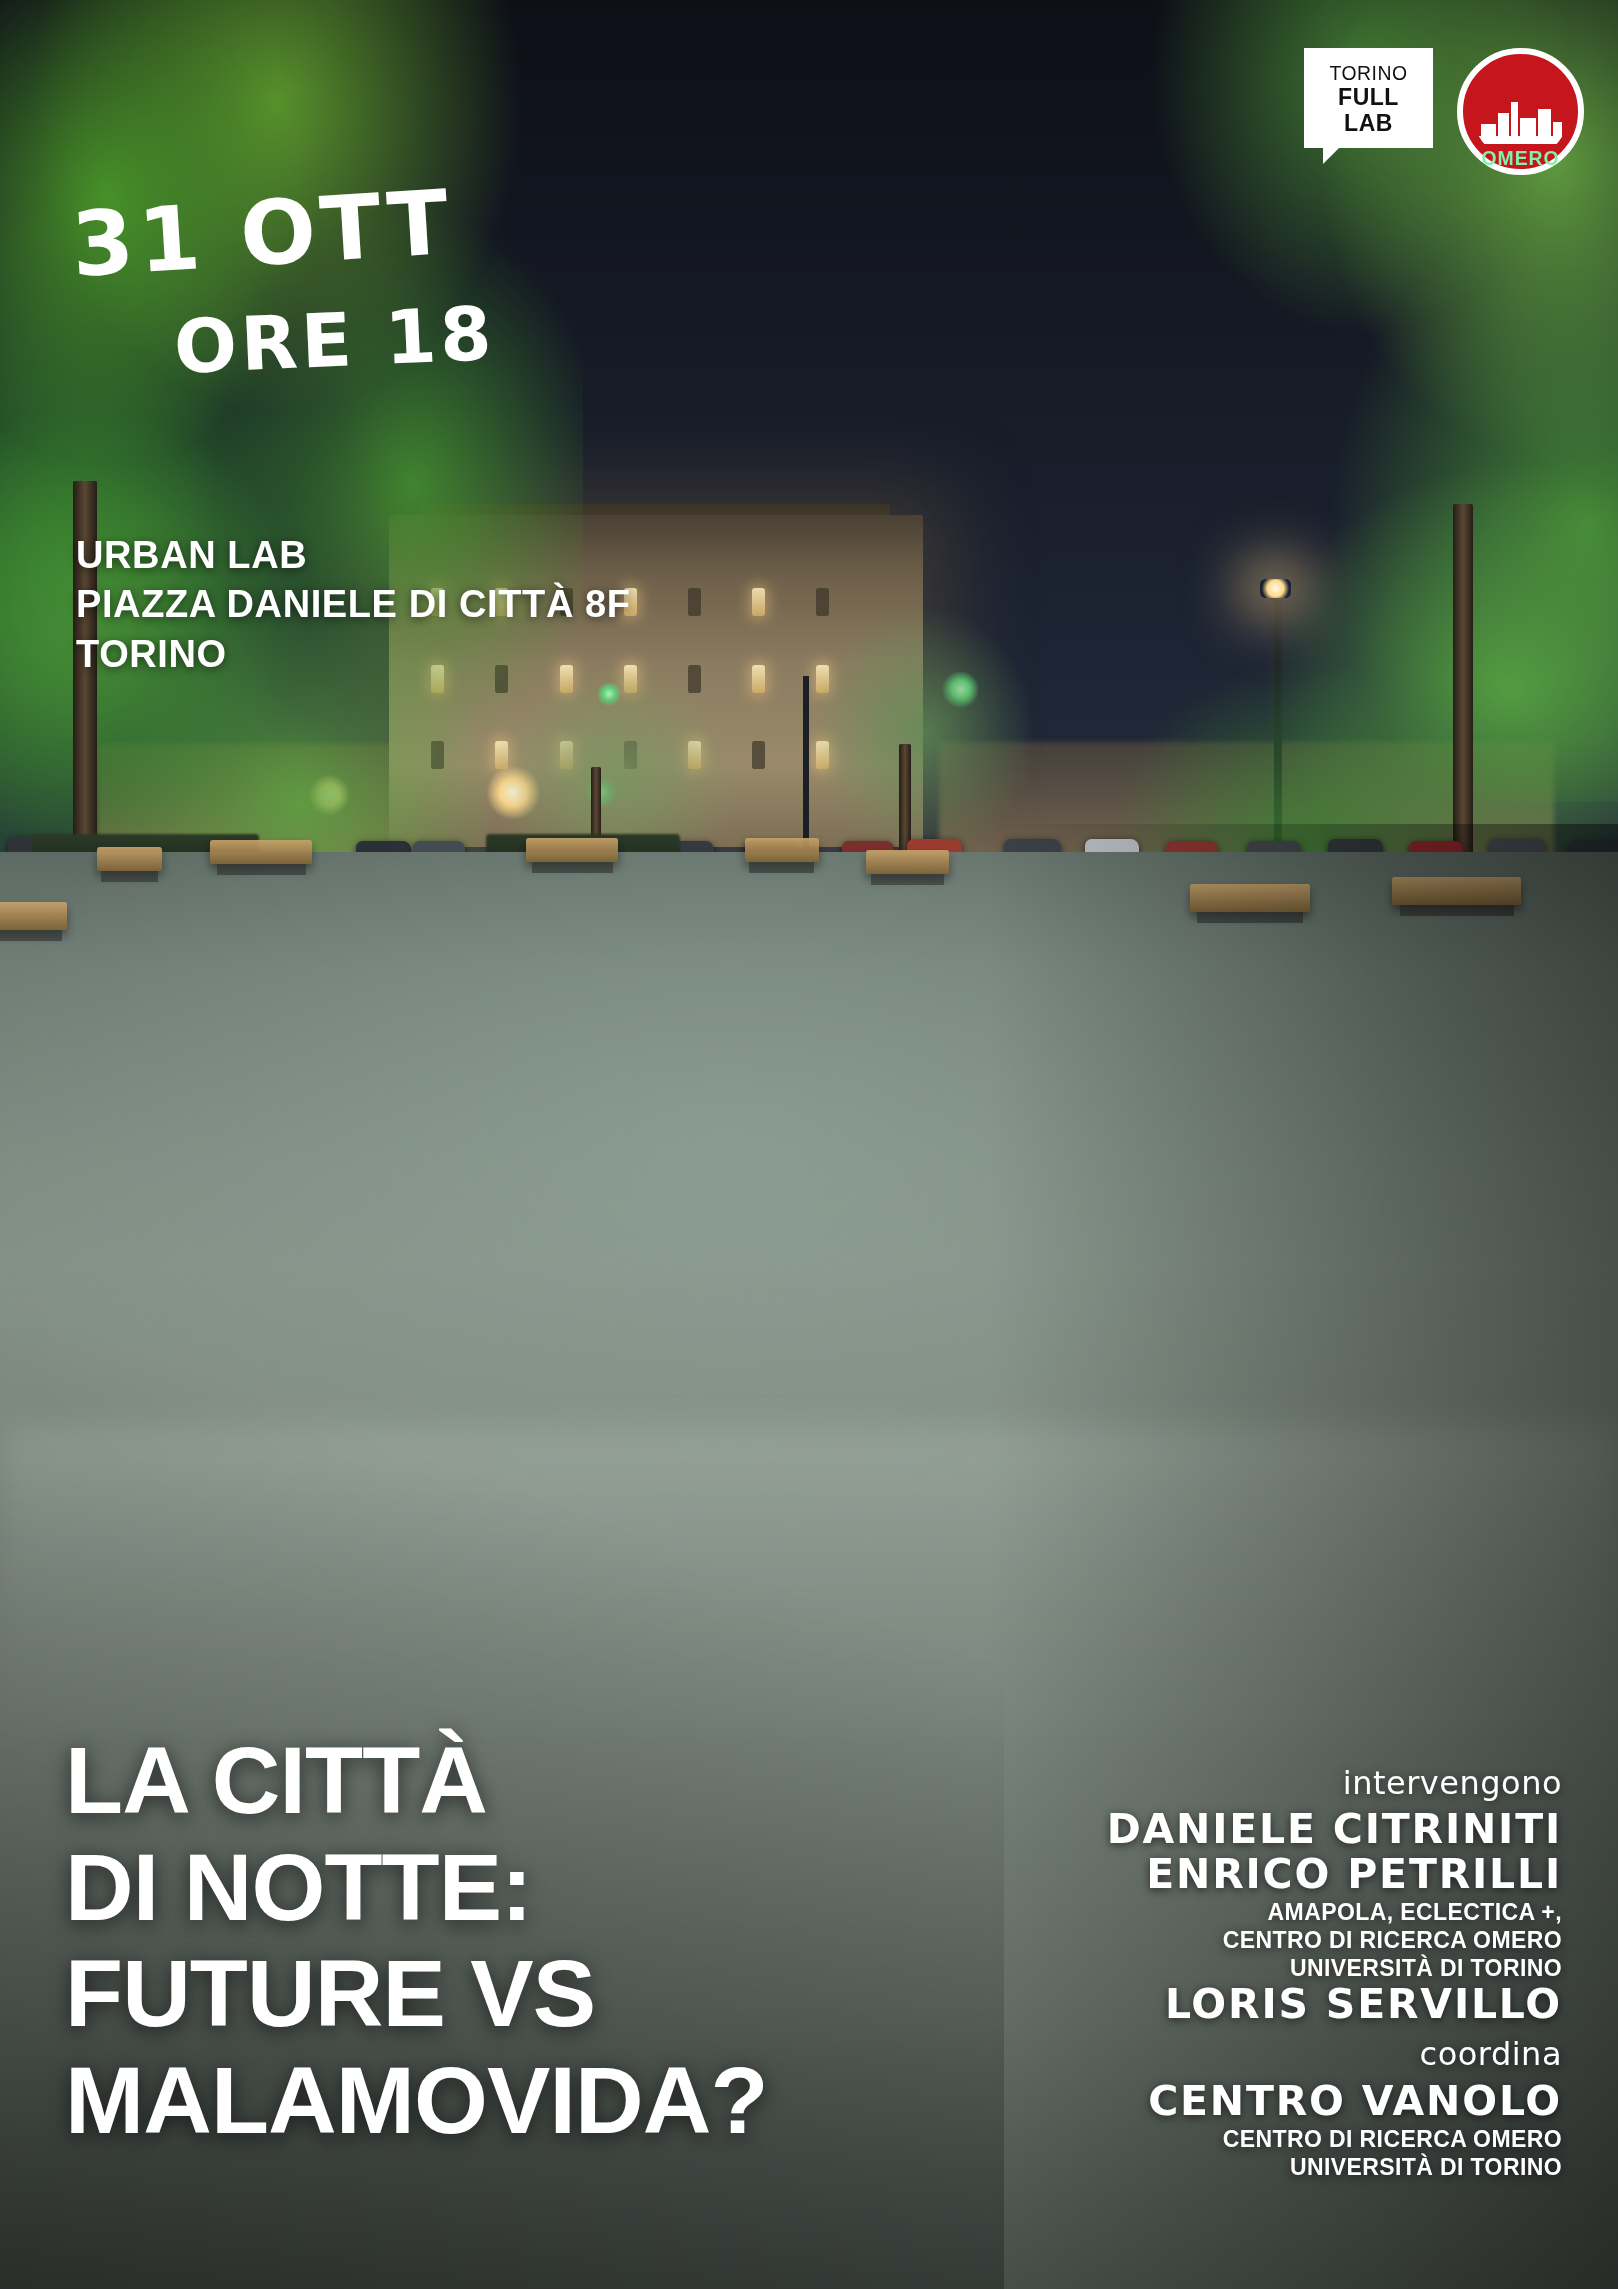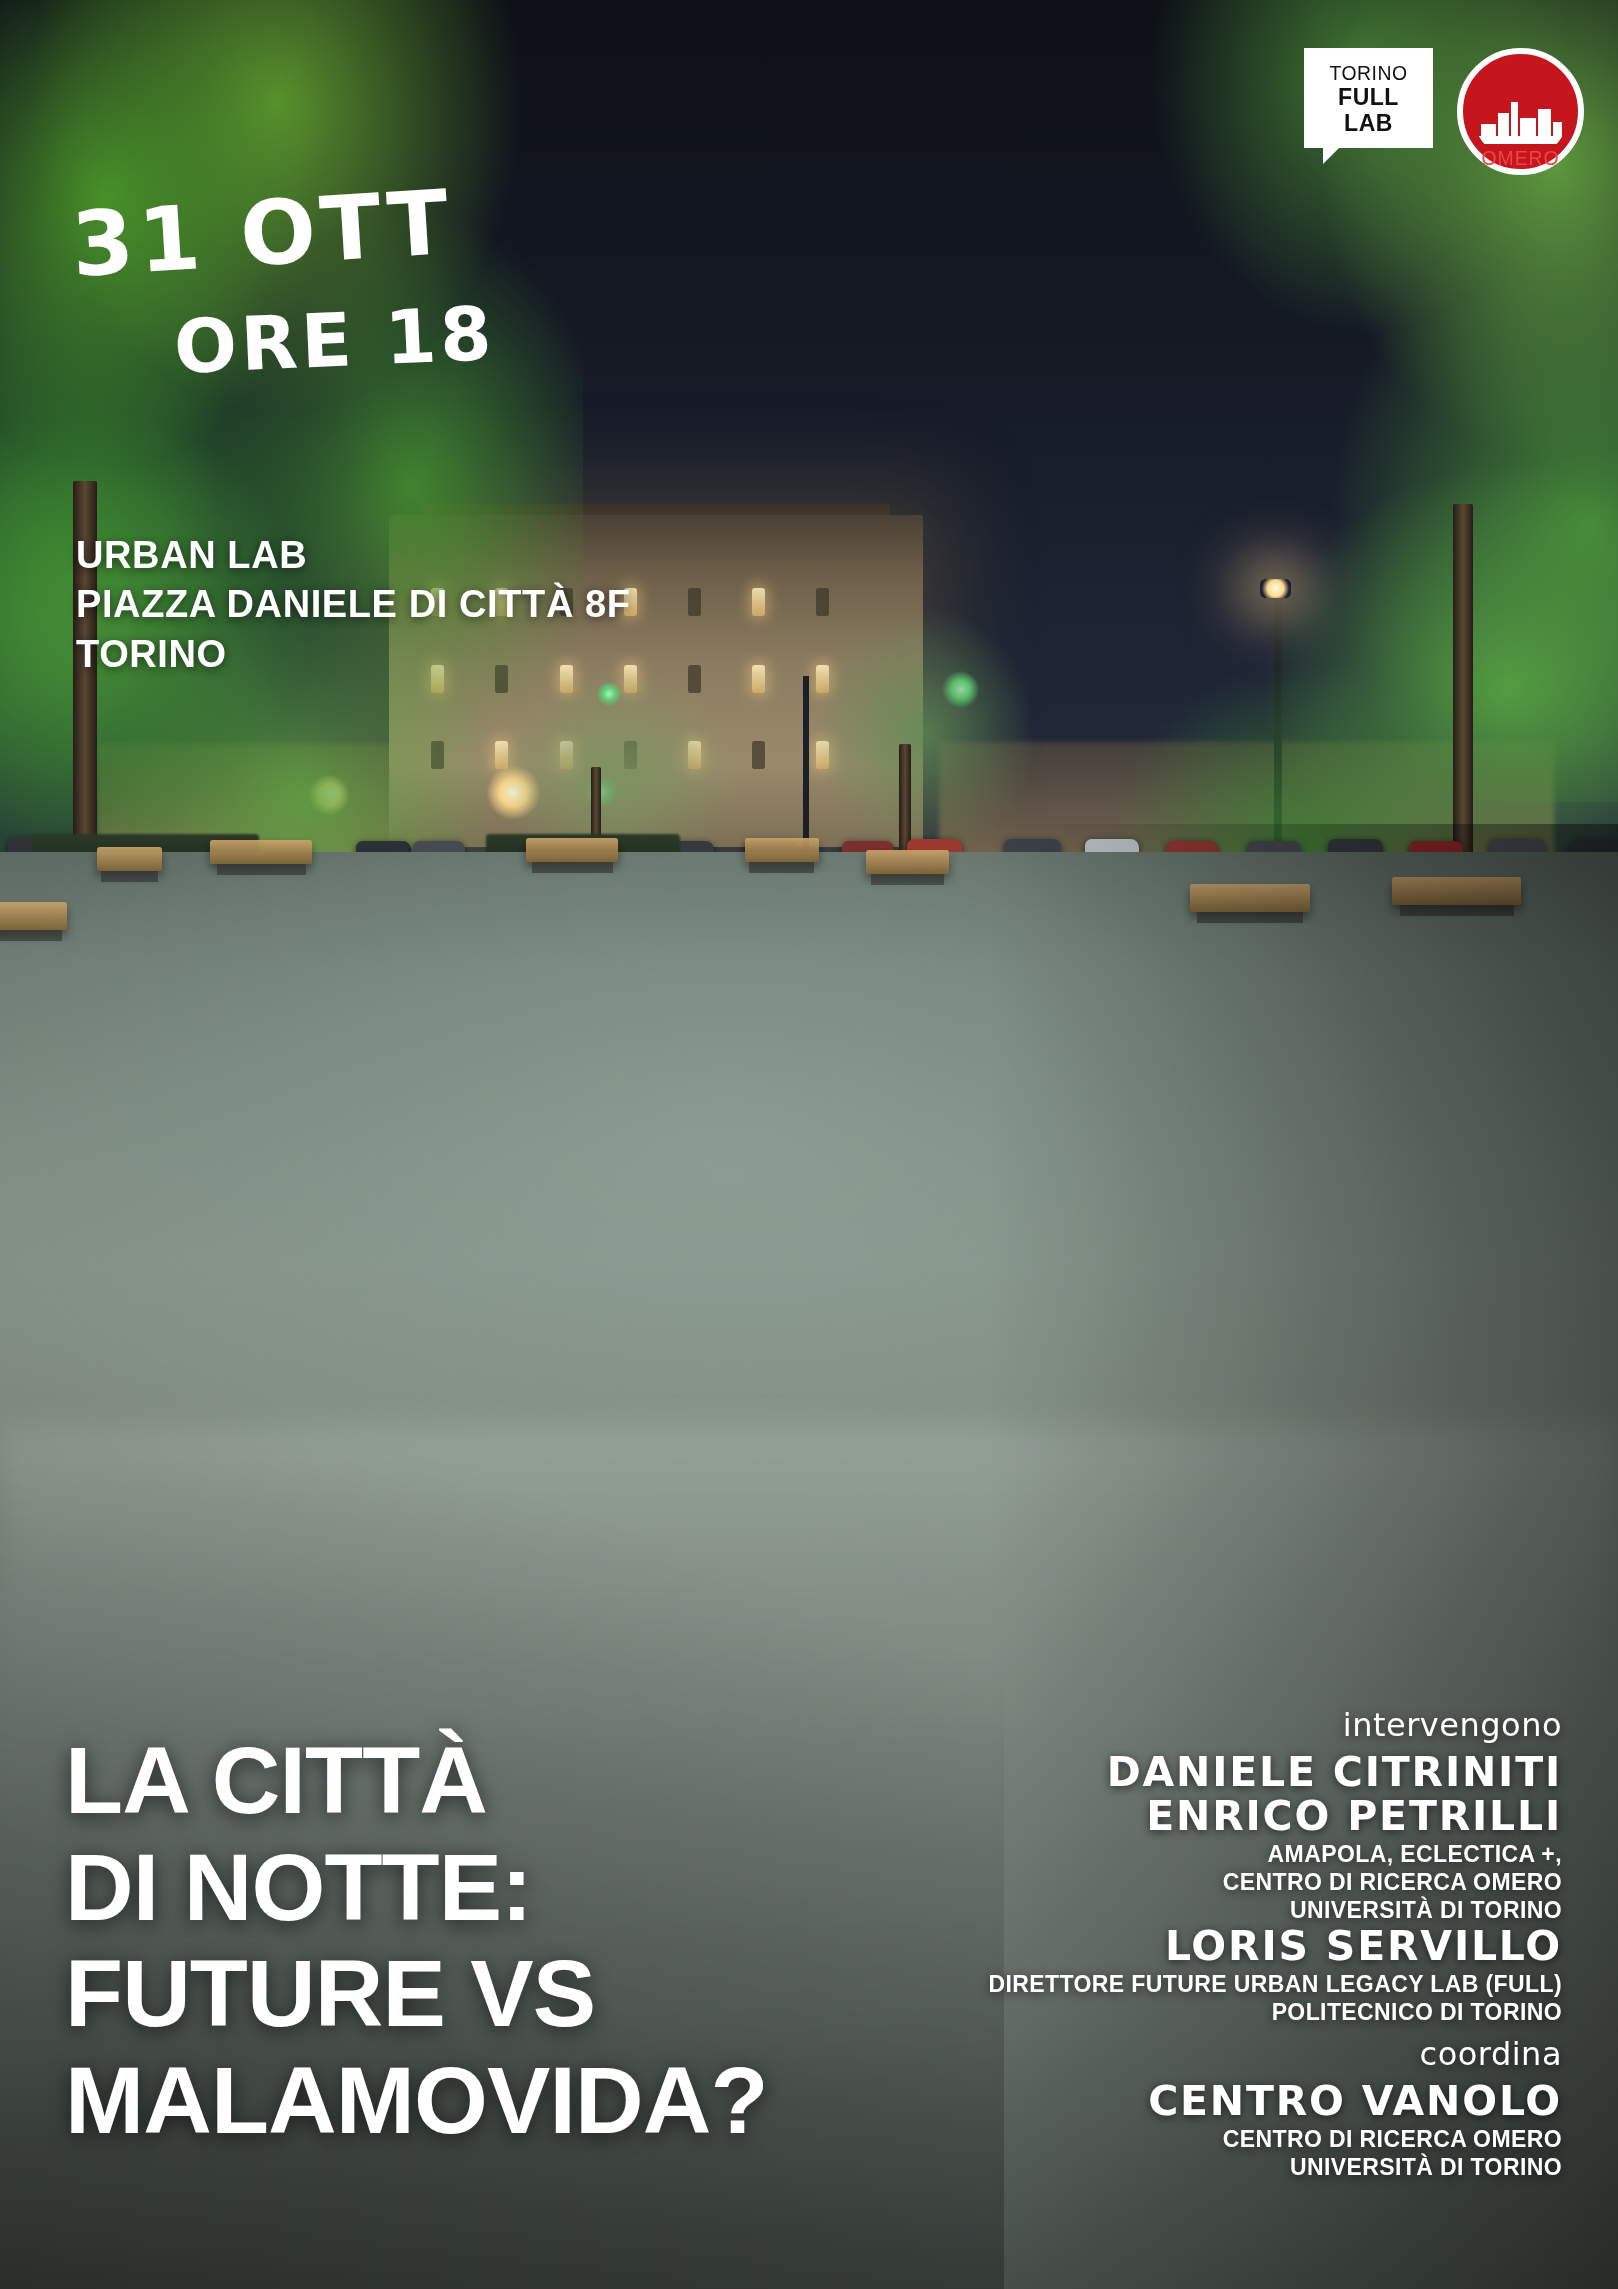--- a/index.html
+++ b/index.html
@@ -188,21 +188,21 @@
     border:6.5px solid #ffffff;
   }
   .omero-sky {
     position:absolute; left:14.8px; right:14.8px; top:14.8px; bottom:14.8px;
     border-radius:50%; background:#c4161c; overflow:hidden;
   }
   .omero-skyline { position:absolute; left:0; right:0; bottom:16.6px; height:48px; }
   .sk { position:absolute; bottom:0; background:#fff; }
   .omero-text {
     position:absolute; left:0; right:0; bottom:5.5px; text-align:center;
-    color:#ef4444; font-weight:400; font-size:19.4px; letter-spacing:0.9px;
+    color:#86efac; font-weight:700; font-size:19.4px; letter-spacing:0.9px;
   }
 
   .date-block { position:absolute; left:72px; top:201px; color:#fff; }
   .date-line1 {
     font-size:89px; font-weight:700; letter-spacing:4.6px; line-height:1;
     transform:rotate(-3.5deg); transform-origin:left center;
     font-family:"DejaVu Sans", sans-serif;
   }
   .date-line2 {
     font-size:74px; font-weight:700; letter-spacing:3.7px; line-height:1;
@@ -400,22 +400,20 @@
 
     <div>
       <div class="sp-name">ENRICO PETRILLI</div>
       <div class="sp-role" style="white-space:pre-line">AMAPOLA, ECLECTICA +,
 CENTRO DI RICERCA OMERO
 UNIVERSITÀ DI TORINO</div>
     </div>
 
     <div>
       <div class="sp-name">LORIS SERVILLO</div>
-      <div class="sp-role" style="white-space:pre-line">DIRETTORE FUTURE URBAN LEGACY LAB (FULL)
-POLITECNICO DI TORINO</div>
     </div>
 
     <div class="sp-head coordina">coordina</div>
     <div>
       <div class="sp-name">CENTRO VANOLO</div>
       <div class="sp-role" style="white-space:pre-line">CENTRO DI RICERCA OMERO
 UNIVERSITÀ DI TORINO</div>
     </div>
   </div>
 

